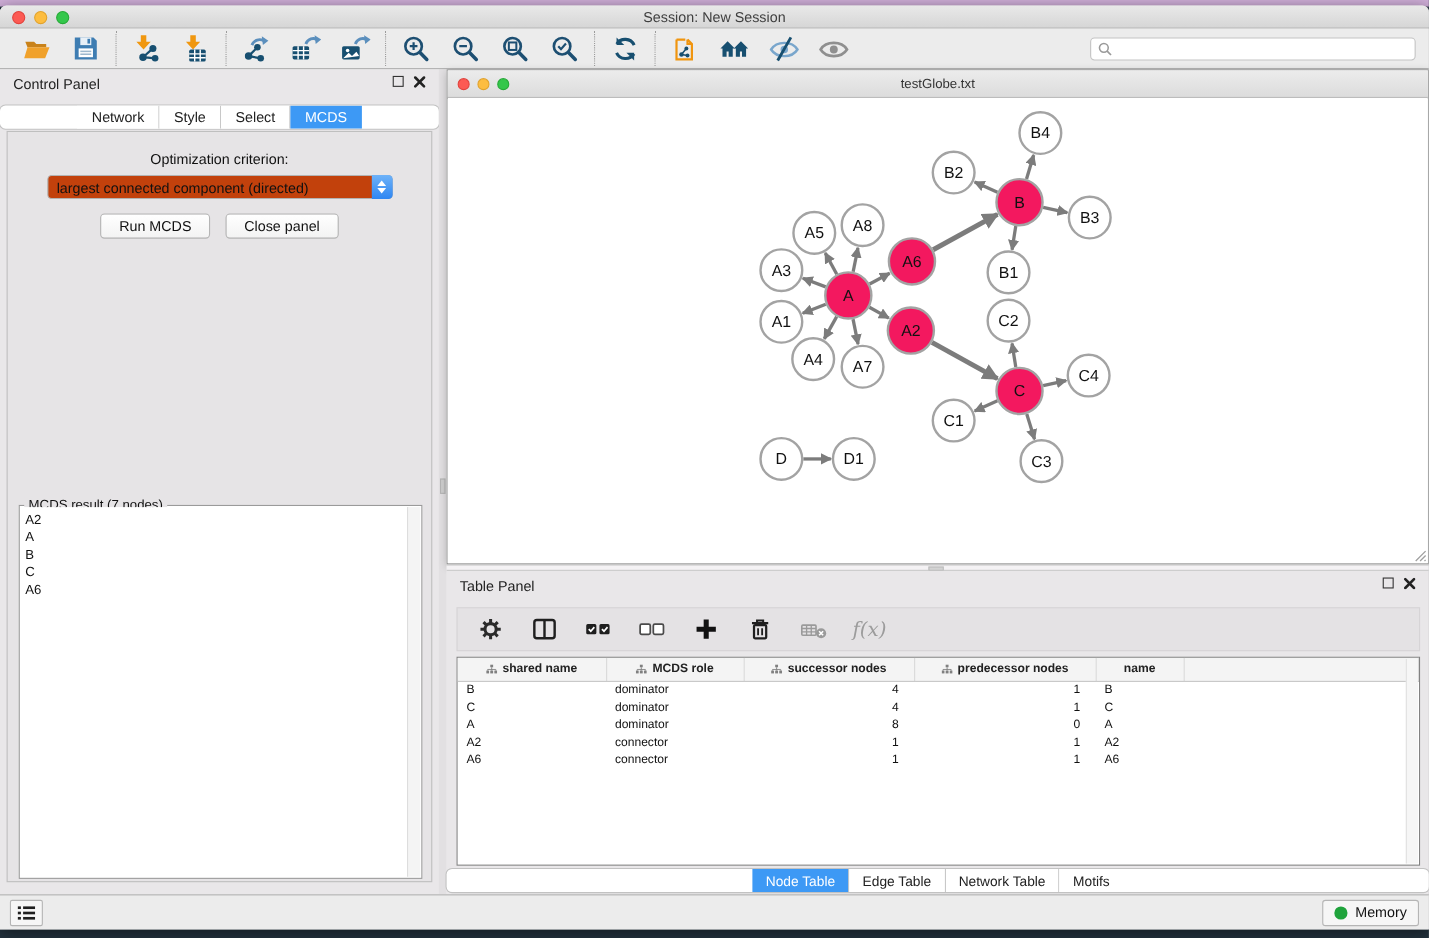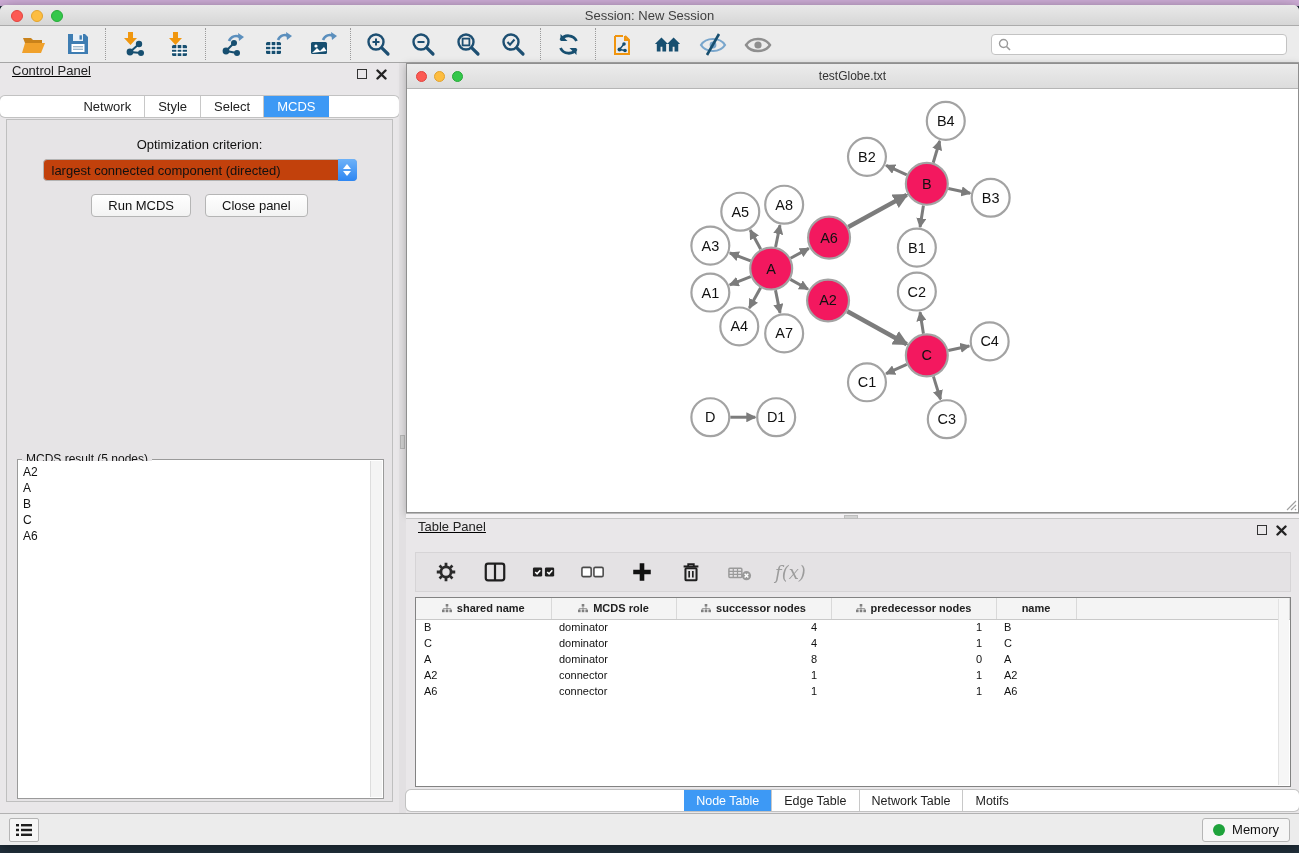--- a/index.html
+++ b/index.html
@@ -31,21 +31,21 @@
   .tb-btn { width:28px; height:28px; display:flex; align-items:center; justify-content:center; cursor:default; }
   .searchbox { margin-left:auto; margin-right:6px; width:296px; height:21px; background:#fff;
                border:1px solid #c3c3c3; border-radius:4px; display:flex; align-items:center; padding:0 6px; gap:4px; }
   .searchbox input { border:none; outline:none; flex:1; font-size:12px; background:transparent; }
 
   
   .content { position:absolute; top:58px; left:0; width:100%; height:750px; }
 
   
   .control-panel { position:absolute; left:0; top:0; width:399px; height:750px; background:#e9e7e9; }
-  .panel-header { position:relative; height:26px; display:flex; align-items:flex-start; padding:0 12px;text-decoration:underline; }
+  .panel-header { position:relative; height:26px; display:flex; align-items:center; padding:0 12px; }
   .panel-header .ph-title { font-size:13px; color:#222; }
   .panel-header .ph-icons { position:absolute; right:12px; top:6px; display:flex; gap:9px; }
 
   .cp-tabs { position:absolute; top:33px; left:0; width:100%; display:flex; justify-content:center;text-align:center; }
   .seg { display:flex; border-radius:5px; overflow:hidden; box-shadow:0 0 0 1px #c2c2c2; background:#fff; }
   .seg .seg-btn { padding:2px 13px; font-size:13px; color:#222; background:#fff; border-right:1px solid #c8c8c8;
                   height:21px; display:flex; align-items:center; }
   .seg .seg-btn:last-child { border-right:none; }
   .seg .seg-btn.selected { background:#3d99f5; color:#fff; }
 
@@ -318,21 +318,21 @@
           <span class="dd-stepper">
               <span class="tri-up"></span>
               <span class="tri-dn"></span>
             </span>
         </div>
         <div class="cp-buttons">
           <button class="mac-btn">Run MCDS</button>
           <button class="mac-btn">Close panel</button>
         </div>
         <div class="result-fieldset">
-          <span class="result-legend">MCDS result (5 nodes)</span>
+          <span class="result-legend">MCDS result (7 nodes)</span>
           <div class="result-list">
               <div class="result-item">A2</div>
               <div class="result-item">A</div>
               <div class="result-item">B</div>
               <div class="result-item">C</div>
               <div class="result-item">A6</div>
             </div>
           <div class="result-scroll"></div>
         </div>
       </div>

